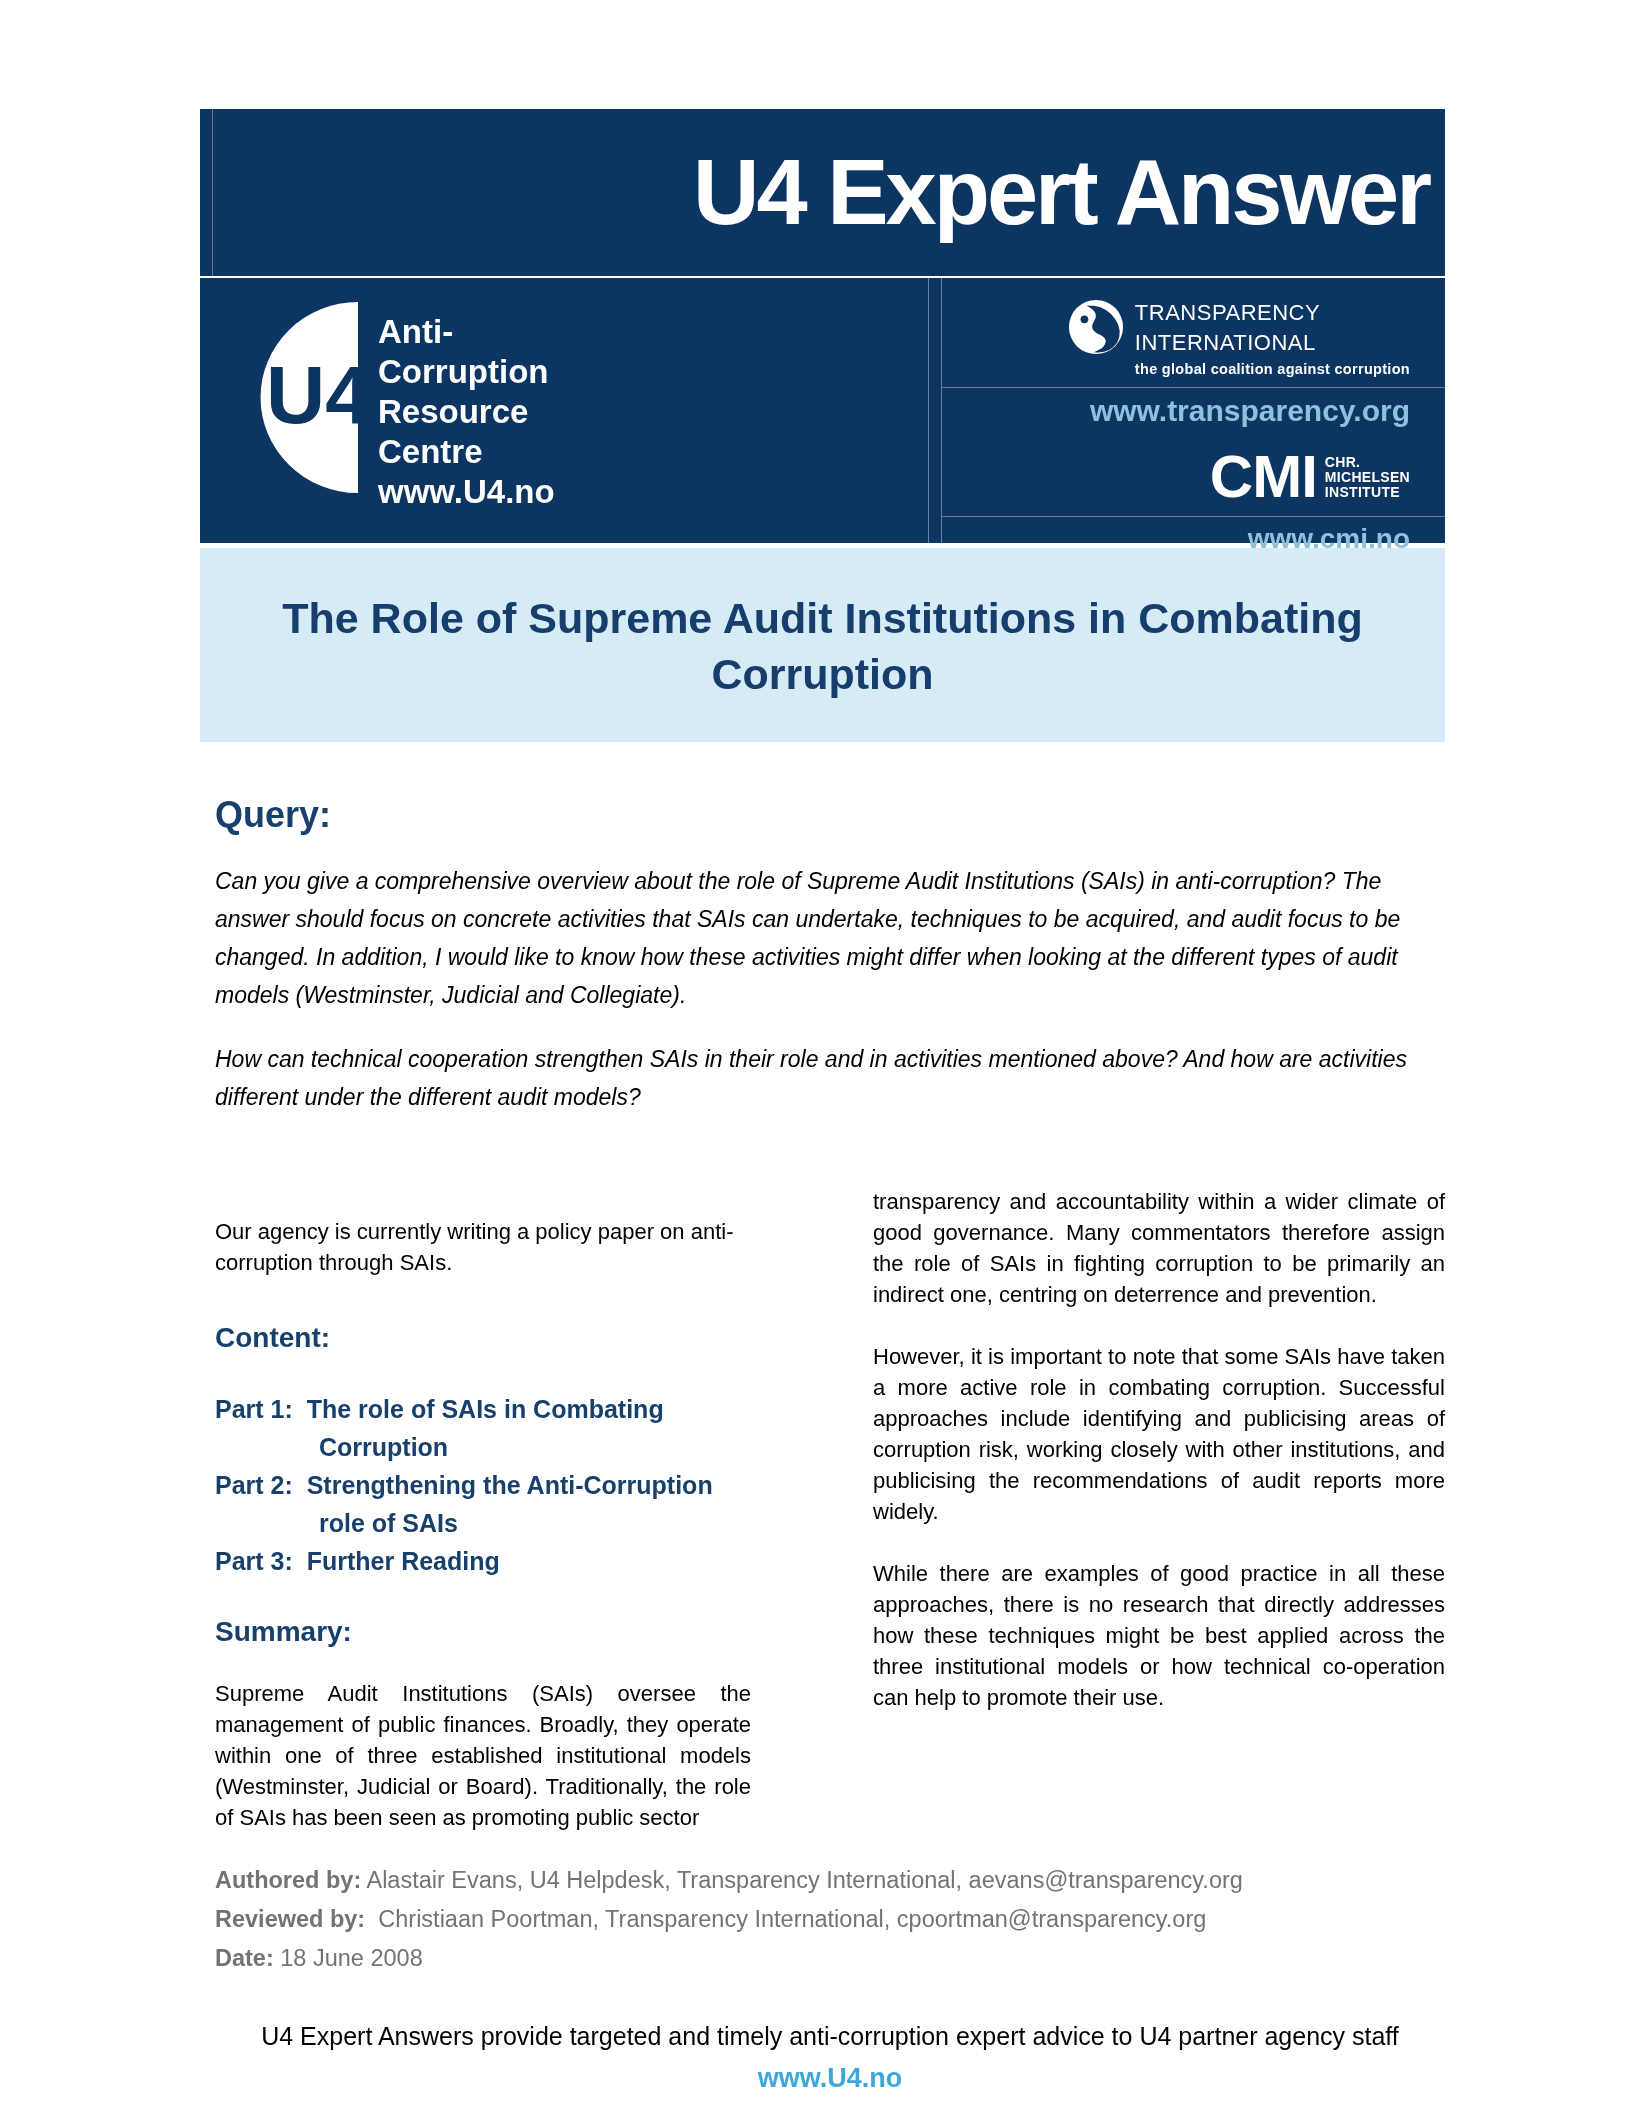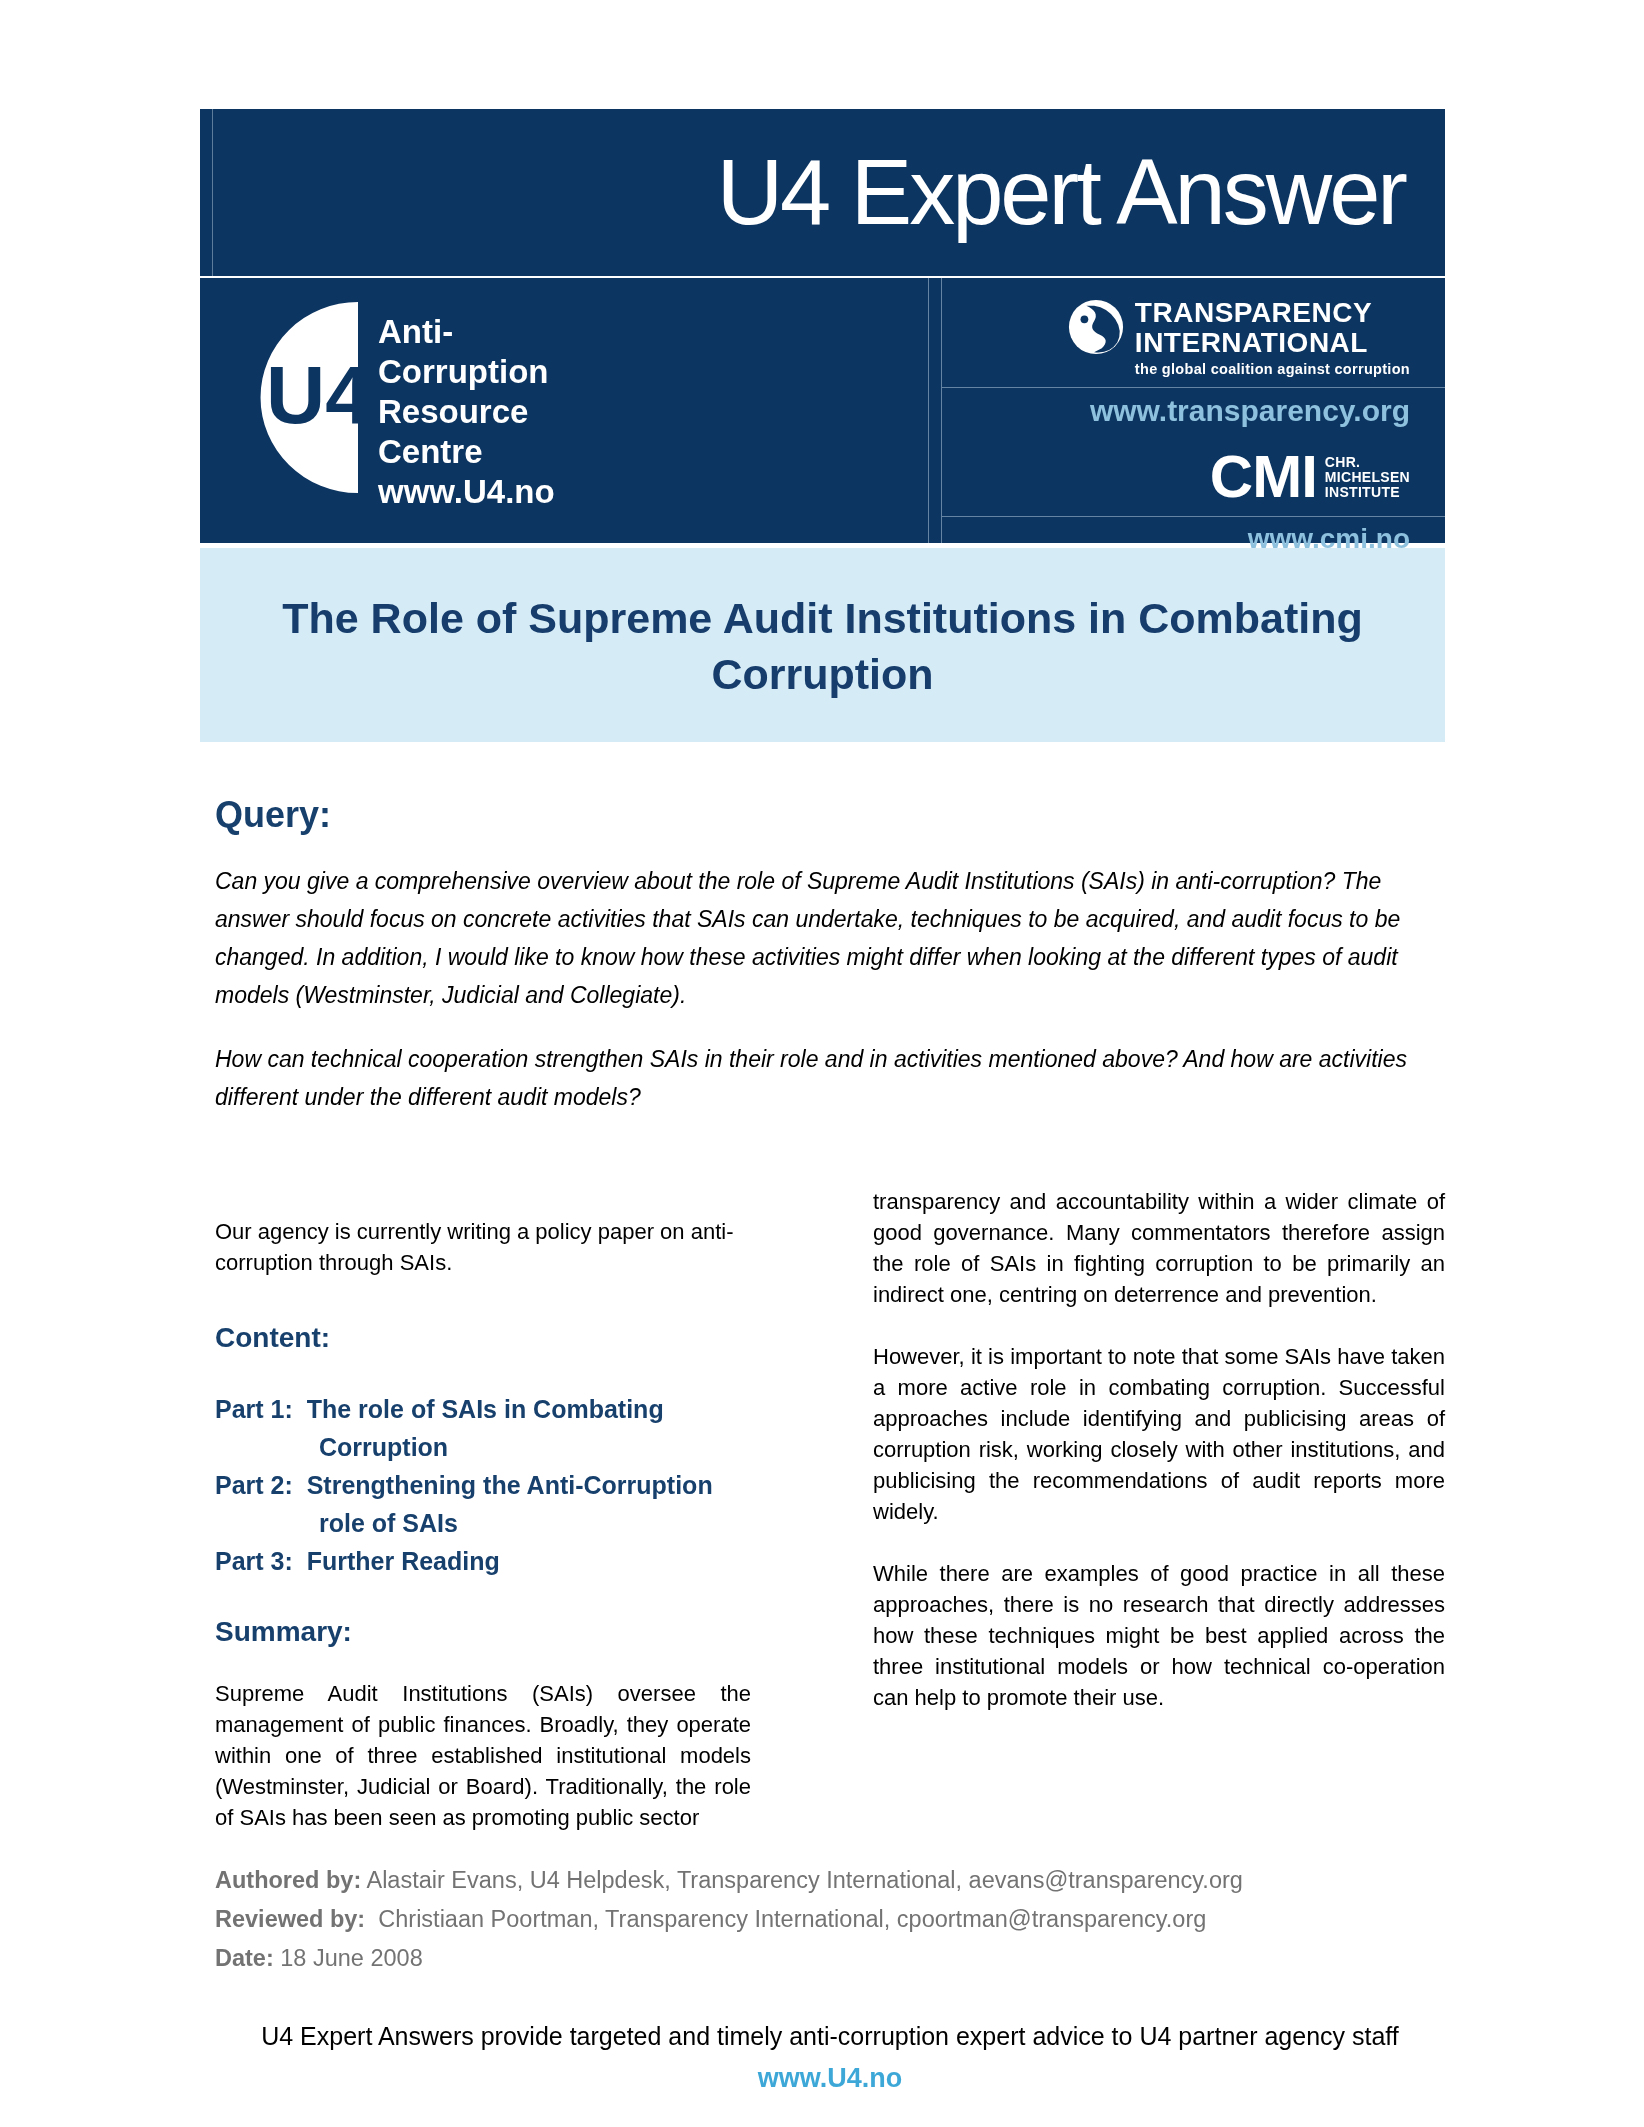--- a/index.html
+++ b/index.html
@@ -14,39 +14,39 @@
   .top-band {
     margin-top:109px; height:169px; background:#0d3561; position:relative;
     display:flex; align-items:center; justify-content:flex-end;
     border-bottom:2px solid #ffffff;
   }
   .top-band::before {
     content:""; position:absolute; left:12px; top:0; bottom:0;
     width:1px; background:rgba(190,210,228,0.45);
   }
   .banner-title {
-    color:#ffffff; font-size:92px; font-weight:400; letter-spacing:-3px;
-    padding-right:40px; white-space:nowrap;
+    color:#ffffff; font-size:92px; font-weight:700; letter-spacing:-3px;
+    padding-right:16px; white-space:nowrap;
   }
   
   .logo-row { height:265px; display:flex; }
   .panel-left {
     flex:0 0 729px; background:#0d3561; border-right:1px solid rgba(190,210,228,0.5);
     display:flex; align-items:flex-start; padding:22px 0 0 58px;
   }
   .panel-gap { flex:0 0 12px; background:#0d3561; }
   .panel-right {
     flex:1; background:#0d3561; border-left:1px solid rgba(190,210,228,0.5);
     display:flex; flex-direction:column;
   }
   .u4-mark { width:100px; height:195px; flex:0 0 auto; }
   .u4-lines { margin-left:20px; color:#ffffff; font-size:33px; font-weight:700; line-height:40px; padding-top:12px; }
   .ti-block { display:flex; justify-content:flex-end; align-items:flex-start; padding:20px 35px 10px 0; }
   .ti-globe { width:58px; height:58px; margin-right:10px; flex:0 0 auto; }
-  .ti-names { color:#ffffff; font-weight:700; font-size:28px; line-height:30px; letter-spacing:0.5px; text-align:left; }
+  .ti-names { color:#ffffff; font-weight:400; font-size:22px; line-height:30px; letter-spacing:0.5px; text-align:left; }
   .ti-tagline { color:#ffffff; font-weight:700; font-size:14.5px; letter-spacing:0.3px; margin-top:3px; }
   .hline { border-top:1px solid rgba(190,210,228,0.5); }
   .url-light {
     color:#8ec1dd; font-weight:700; font-size:30px; text-align:right;
     padding:6px 35px 6px 0;
   }
   .cmi-block { display:flex; justify-content:flex-end; align-items:center; padding:14px 35px 10px 0; }
   .cmi-mark { color:#ffffff; font-weight:700; font-size:60px; letter-spacing:-1px; line-height:58px; }
   .cmi-names { color:#ffffff; font-weight:700; font-size:14px; line-height:15px; margin-left:8px; letter-spacing:0.3px; }
   .url-cmi { font-size:28px; padding:6px 35px 0 0; }

